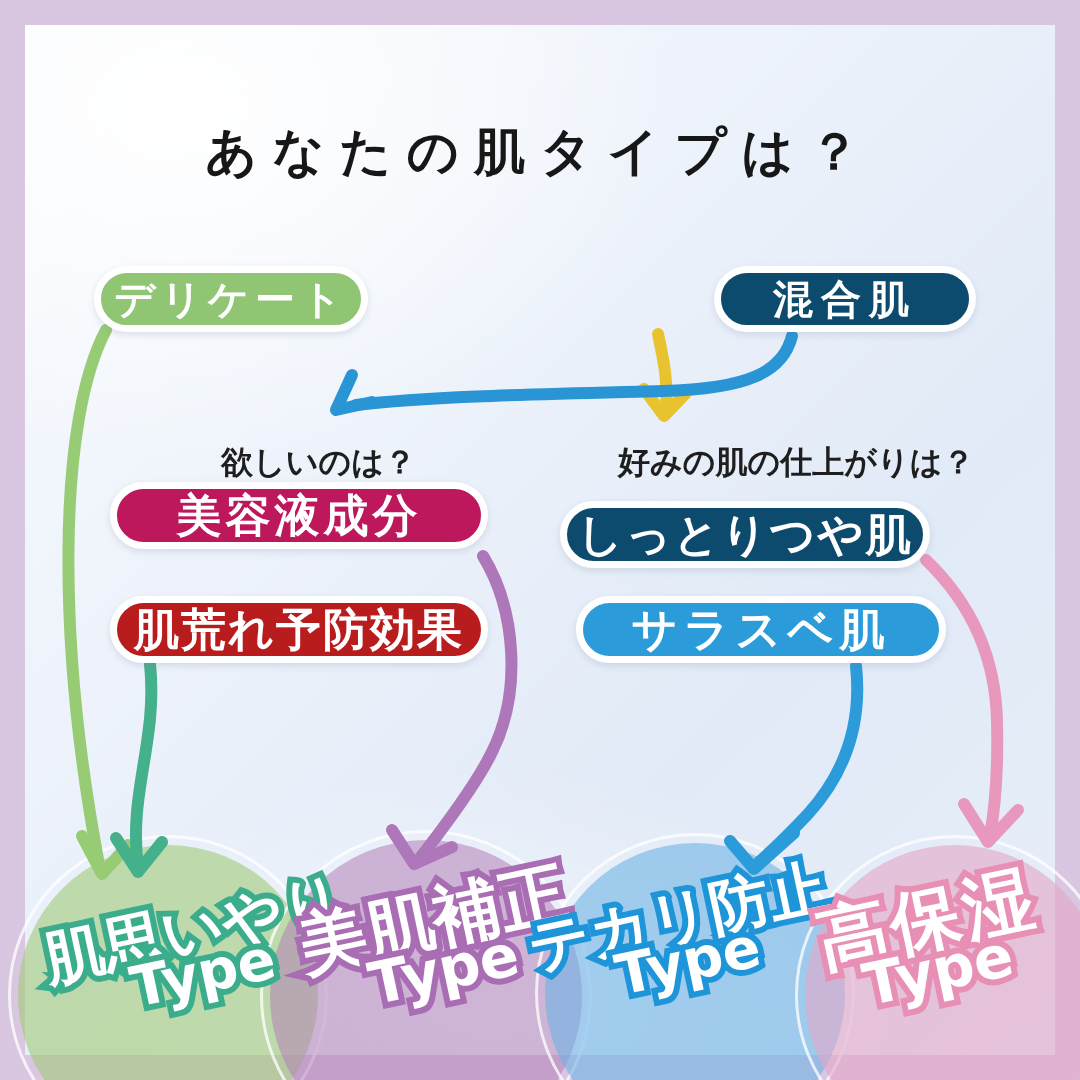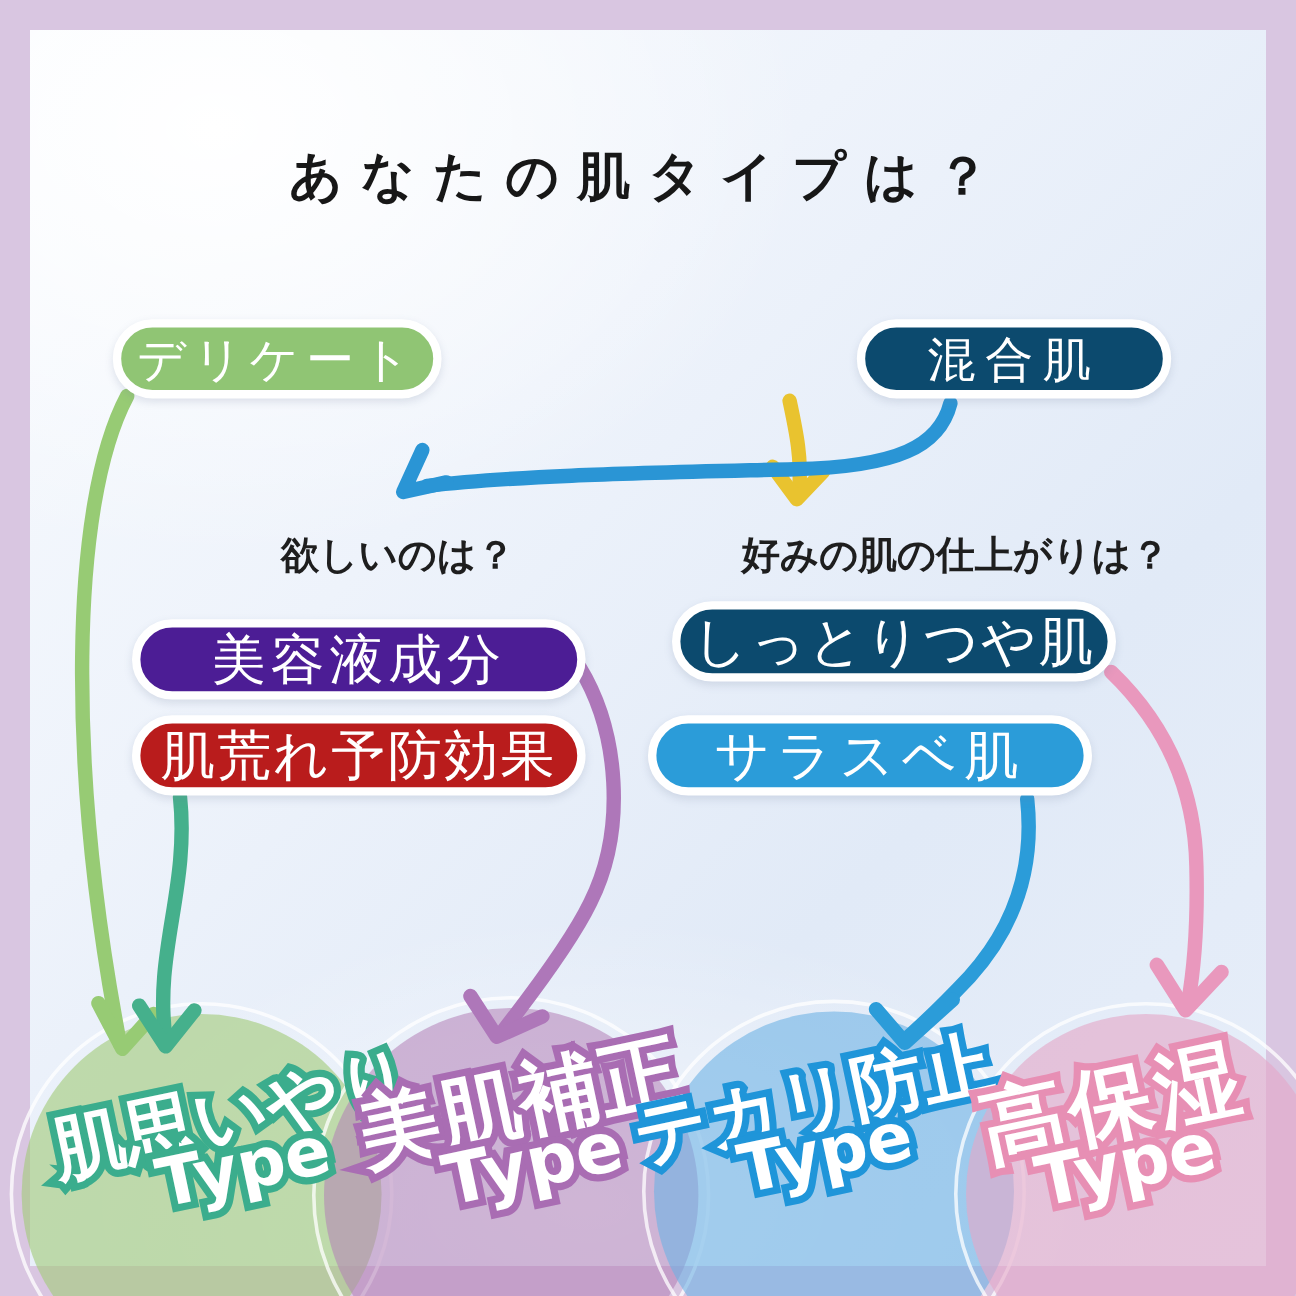--- a/index.html
+++ b/index.html
@@ -8,39 +8,39 @@
   .page{position:relative;width:1080px;height:1080px;background:#d9c6e1;overflow:hidden;}
   .inner{position:absolute;left:25px;top:25px;right:25px;bottom:25px;
     background:
       radial-gradient(ellipse 900px 650px at 15% 8%, #ffffff 0%, rgba(255,255,255,0) 55%),
       radial-gradient(ellipse 700px 400px at 45% 95%, rgba(255,255,255,.55) 0%, rgba(255,255,255,0) 60%),
       linear-gradient(135deg,#f8fbfe 0%,#eef3fb 35%,#e1eaf7 68%,#e7eef9 100%);
     z-index:0;}
 
   
   .title{position:absolute;left:0;top:118px;width:1080px;text-align:center;
-    font-size:44px;font-weight:800;letter-spacing:15px;color:#171717;z-index:4;}
+    font-size:51px;font-weight:800;letter-spacing:15px;color:#171717;z-index:4;}
 
   
   .pill{position:absolute;display:flex;align-items:center;justify-content:center;
-    border:7px solid #ffffff;border-radius:44px;color:#fff;font-weight:400;
+    border:7px solid #ffffff;border-radius:44px;color:#fff;font-weight:700;
     box-shadow:0 3px 7px rgba(110,125,155,.20);z-index:4;box-sizing:border-box;}
   .pill-top{height:66px;font-size:40px;}
   .pill-mid{height:67px;font-size:45px;}
   .p-delicate{left:94px;top:266px;width:274px;background:#90c574;letter-spacing:6px;}
   .p-dry{left:408px;top:266px;width:270px;background:#e9c32f;letter-spacing:8px;}
   .p-combo{left:714px;top:266px;width:262px;background:#0c4a6e;letter-spacing:8px;}
-  .p-serum{left:110px;top:516px;width:378px;background:#4c1d95;letter-spacing:4px;}
+  .p-serum{left:110px;top:482px;width:378px;background:#be185d;letter-spacing:4px;}
   .p-prevent{left:110px;top:596px;width:378px;background:#b91c1c;letter-spacing:2px;}
   .p-moist{left:560px;top:501px;width:370px;background:#0c4a6e;letter-spacing:2px;}
-  .p-smooth{left:540px;top:596px;width:370px;background:#2b9cd9;letter-spacing:6px;}
+  .p-smooth{left:576px;top:596px;width:370px;background:#2b9cd9;letter-spacing:6px;}
 
   
   .question{position:absolute;font-size:32px;font-weight:800;color:#1e1e1e;z-index:4;}
-  .q1{left:234px;top:441px;}
+  .q1{left:221px;top:441px;}
   .q2{left:570px;top:441px;margin-left:48px;}
 
   
   .circle{position:absolute;border-radius:50%;z-index:1;}
   .circle::after{content:"";position:absolute;inset:-10px;border:3px solid rgba(255,255,255,.75);
     border-radius:50%;}
   .c1{left:18px; top:845px;width:300px;height:300px;background:rgba(163,203,122,.62);}
   .c2{left:270px;top:840px;width:312px;height:312px;background:rgba(178,128,183,.55);}
   .c3{left:545px;top:843px;width:300px;height:300px;background:rgba(110,178,228,.60);}
   .c4{left:805px;top:845px;width:300px;height:300px;background:rgba(228,168,200,.62);}

